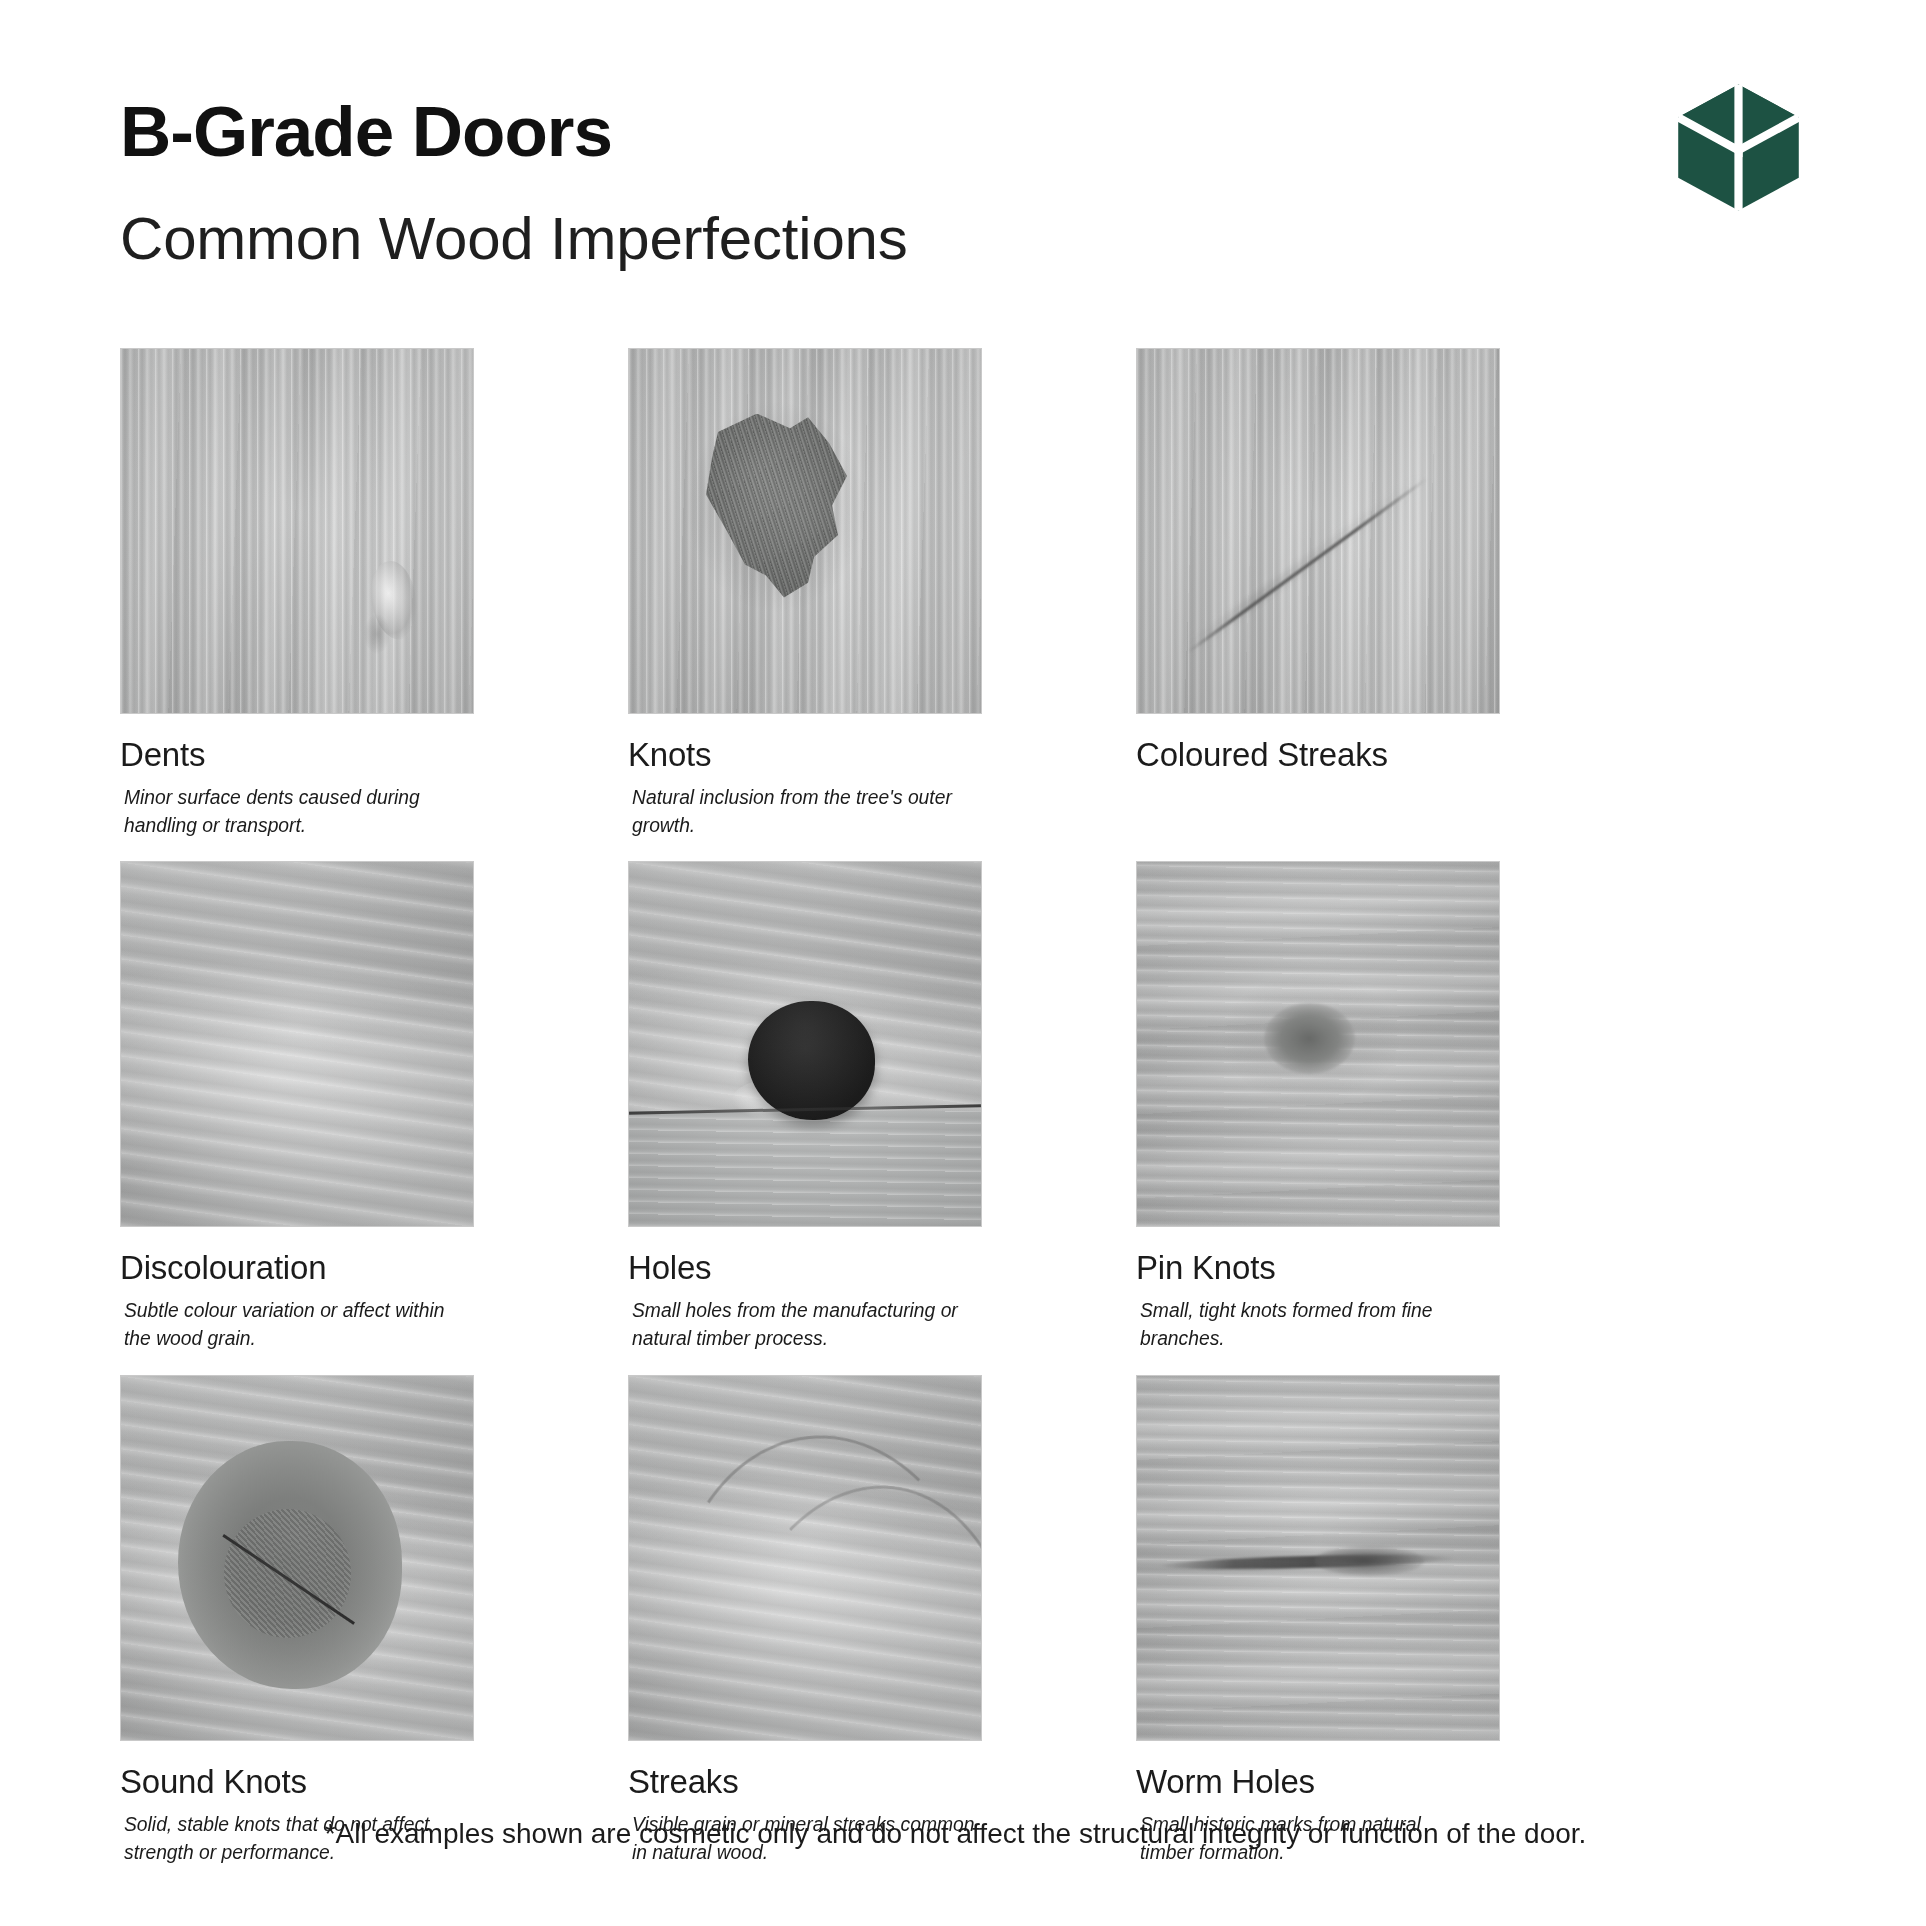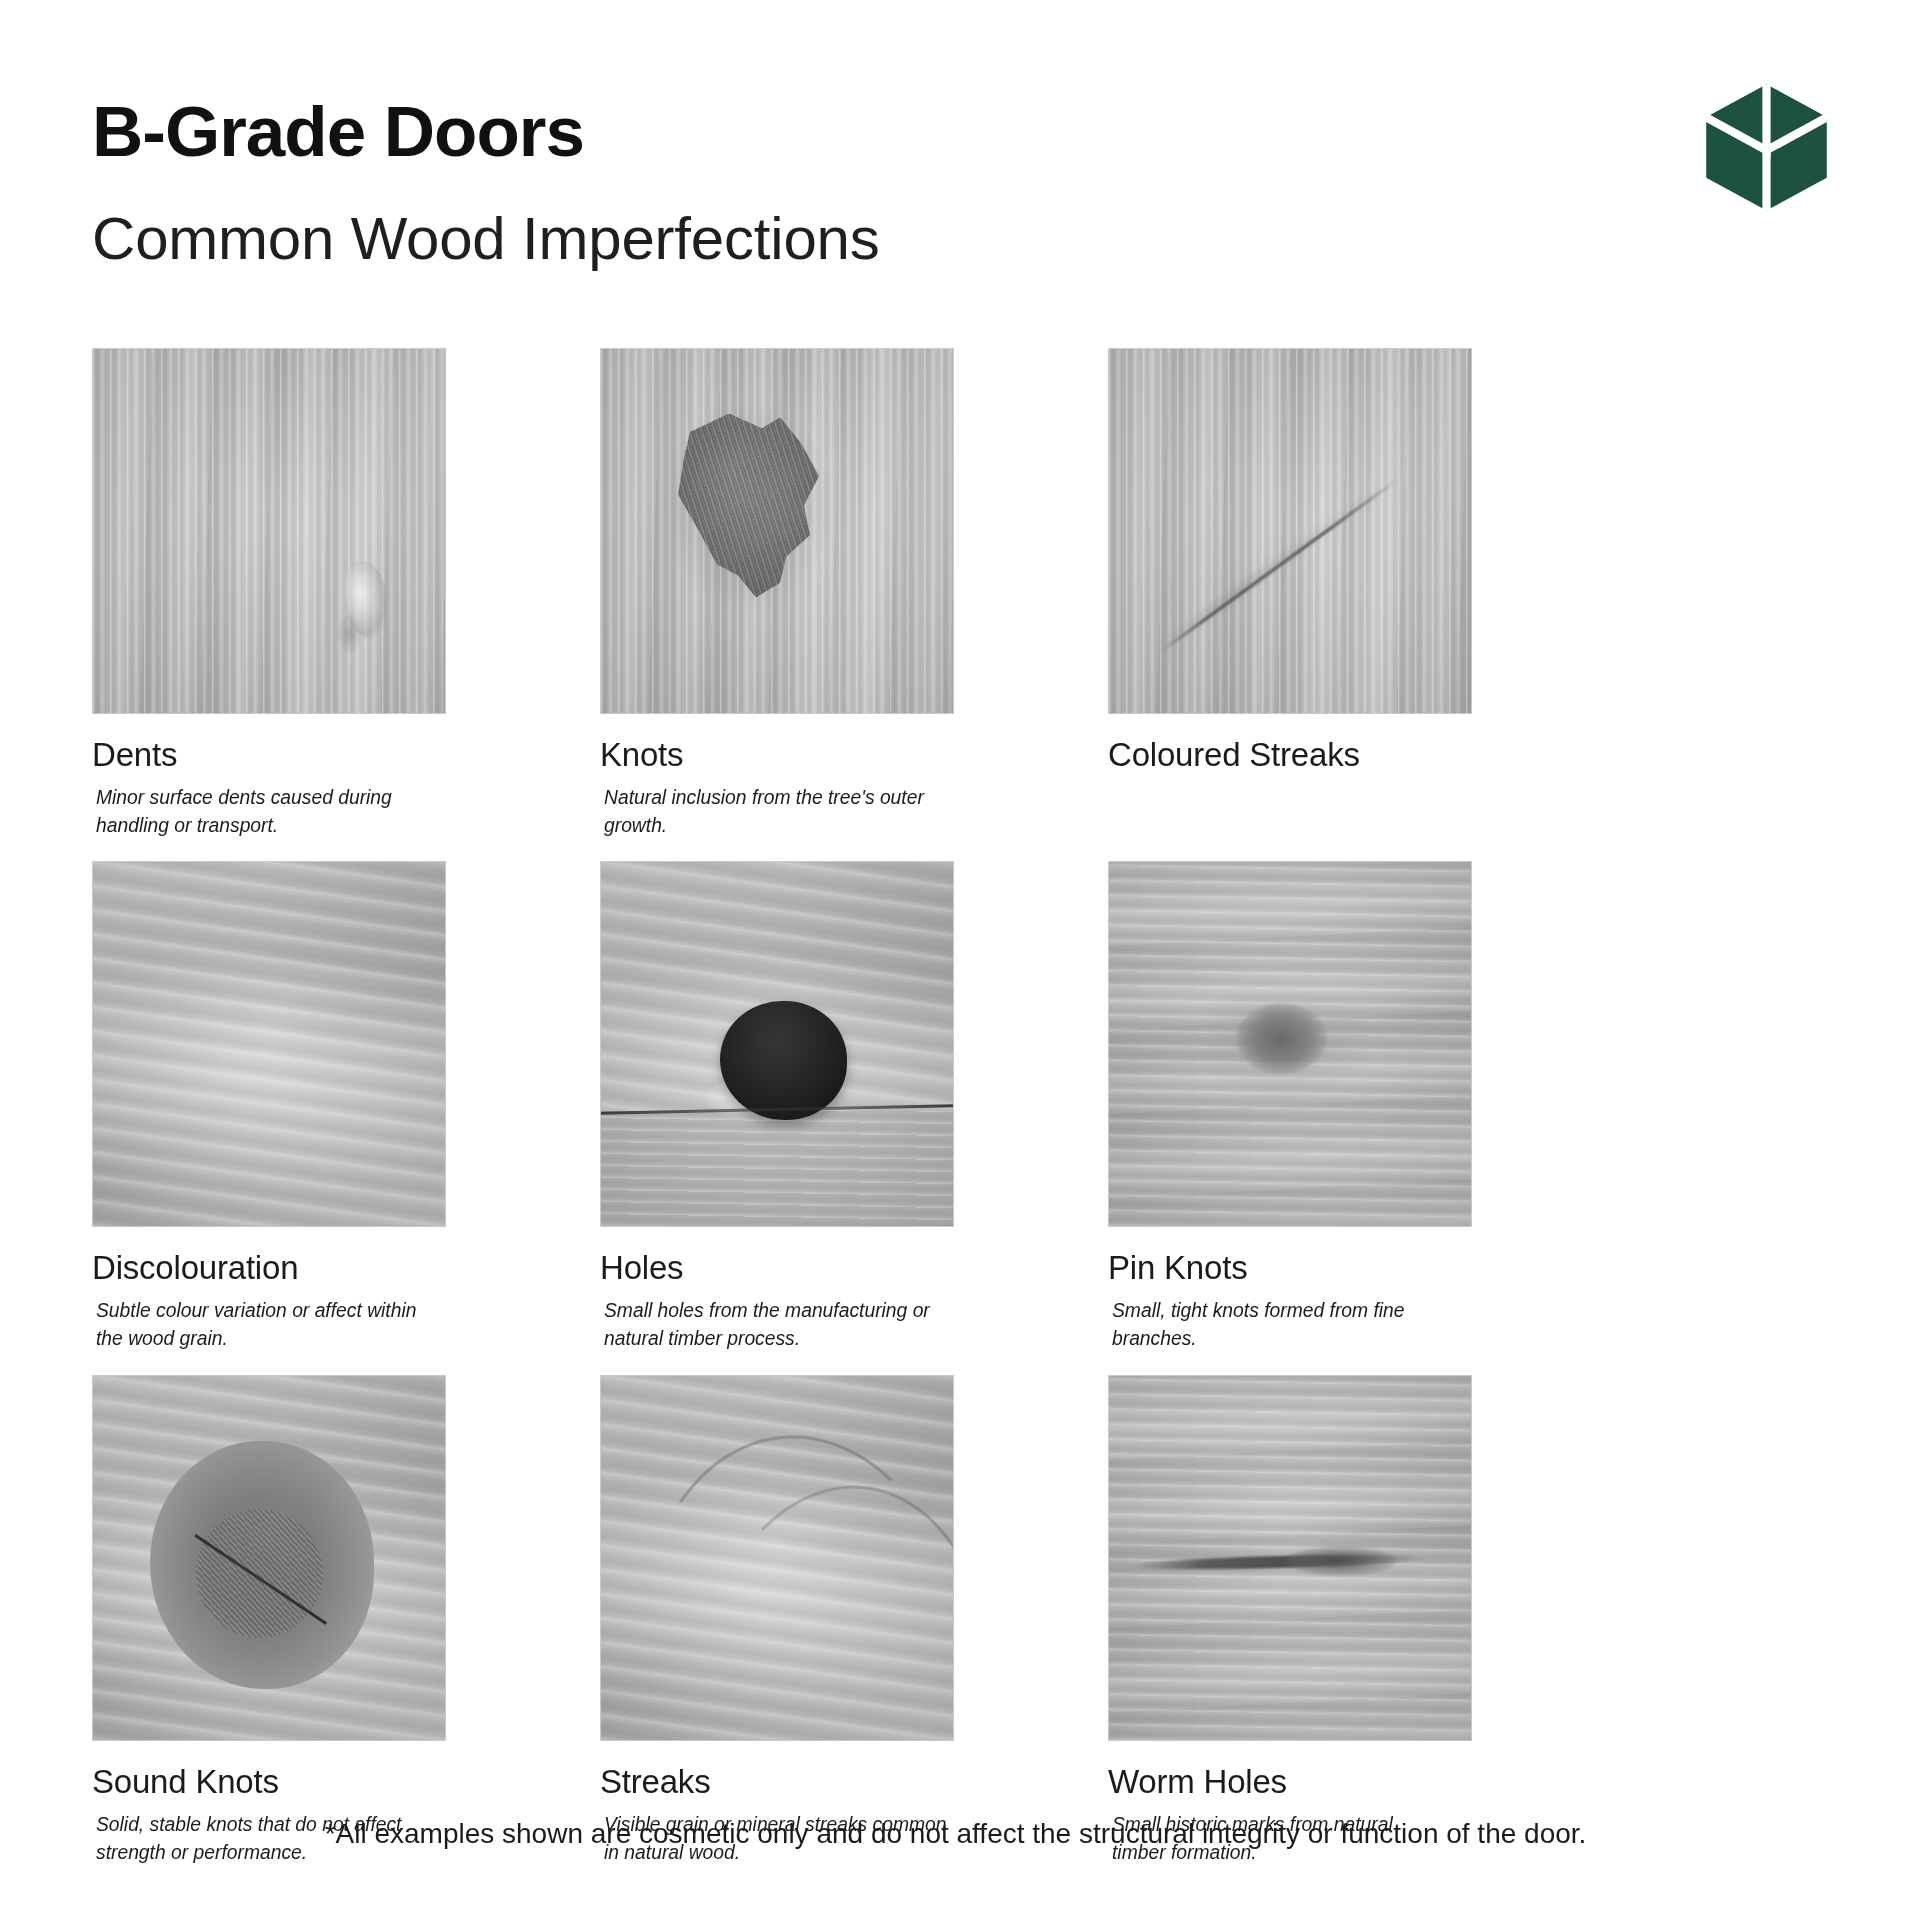--- a/index.html
+++ b/index.html
@@ -12,21 +12,21 @@
     background: #ffffff;
     font-family: "Liberation Sans", sans-serif;
     color: #1b1b1b;
     overflow: hidden;
   }
   .page {
     position: relative;
     width: 1927px;
     height: 1927px;
     box-sizing: border-box;
-    padding: 0 92px;
+    padding: 0 120px;
   }
   
   .header {
     padding-top: 95px;
     position: relative;
   }
   .title {
     font-size: 71px;
     font-weight: bold;
     letter-spacing: -1px;

